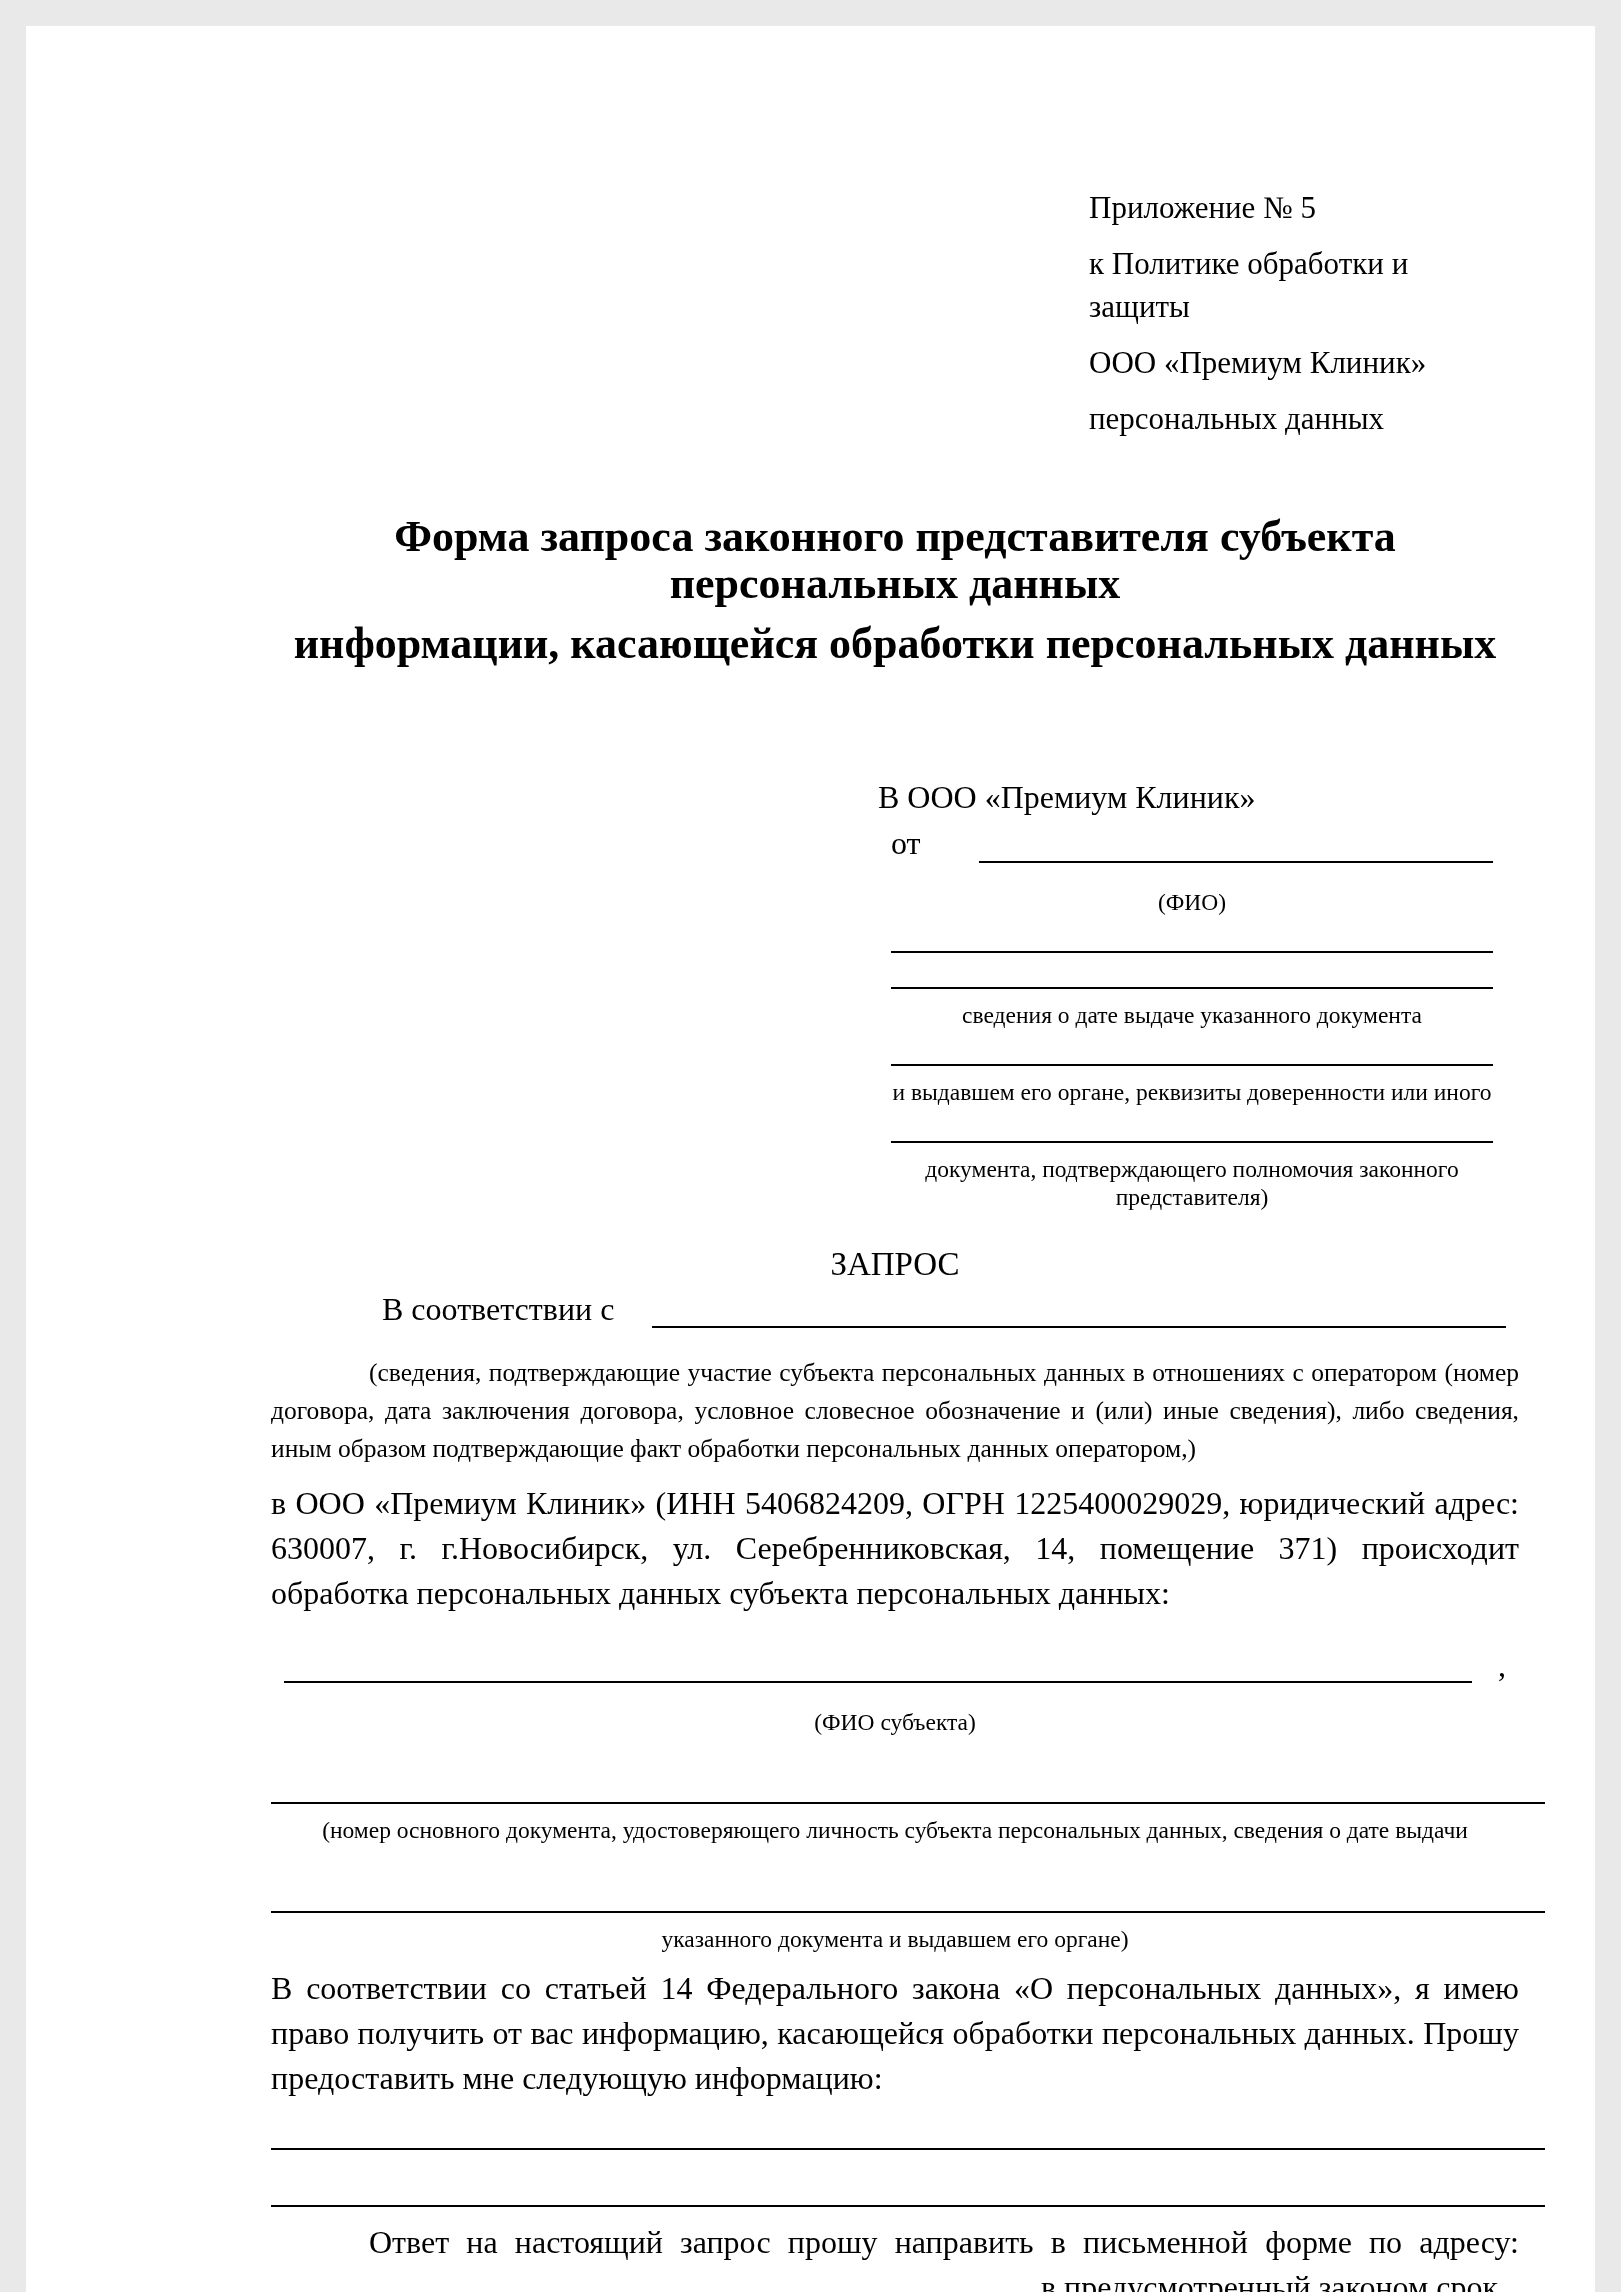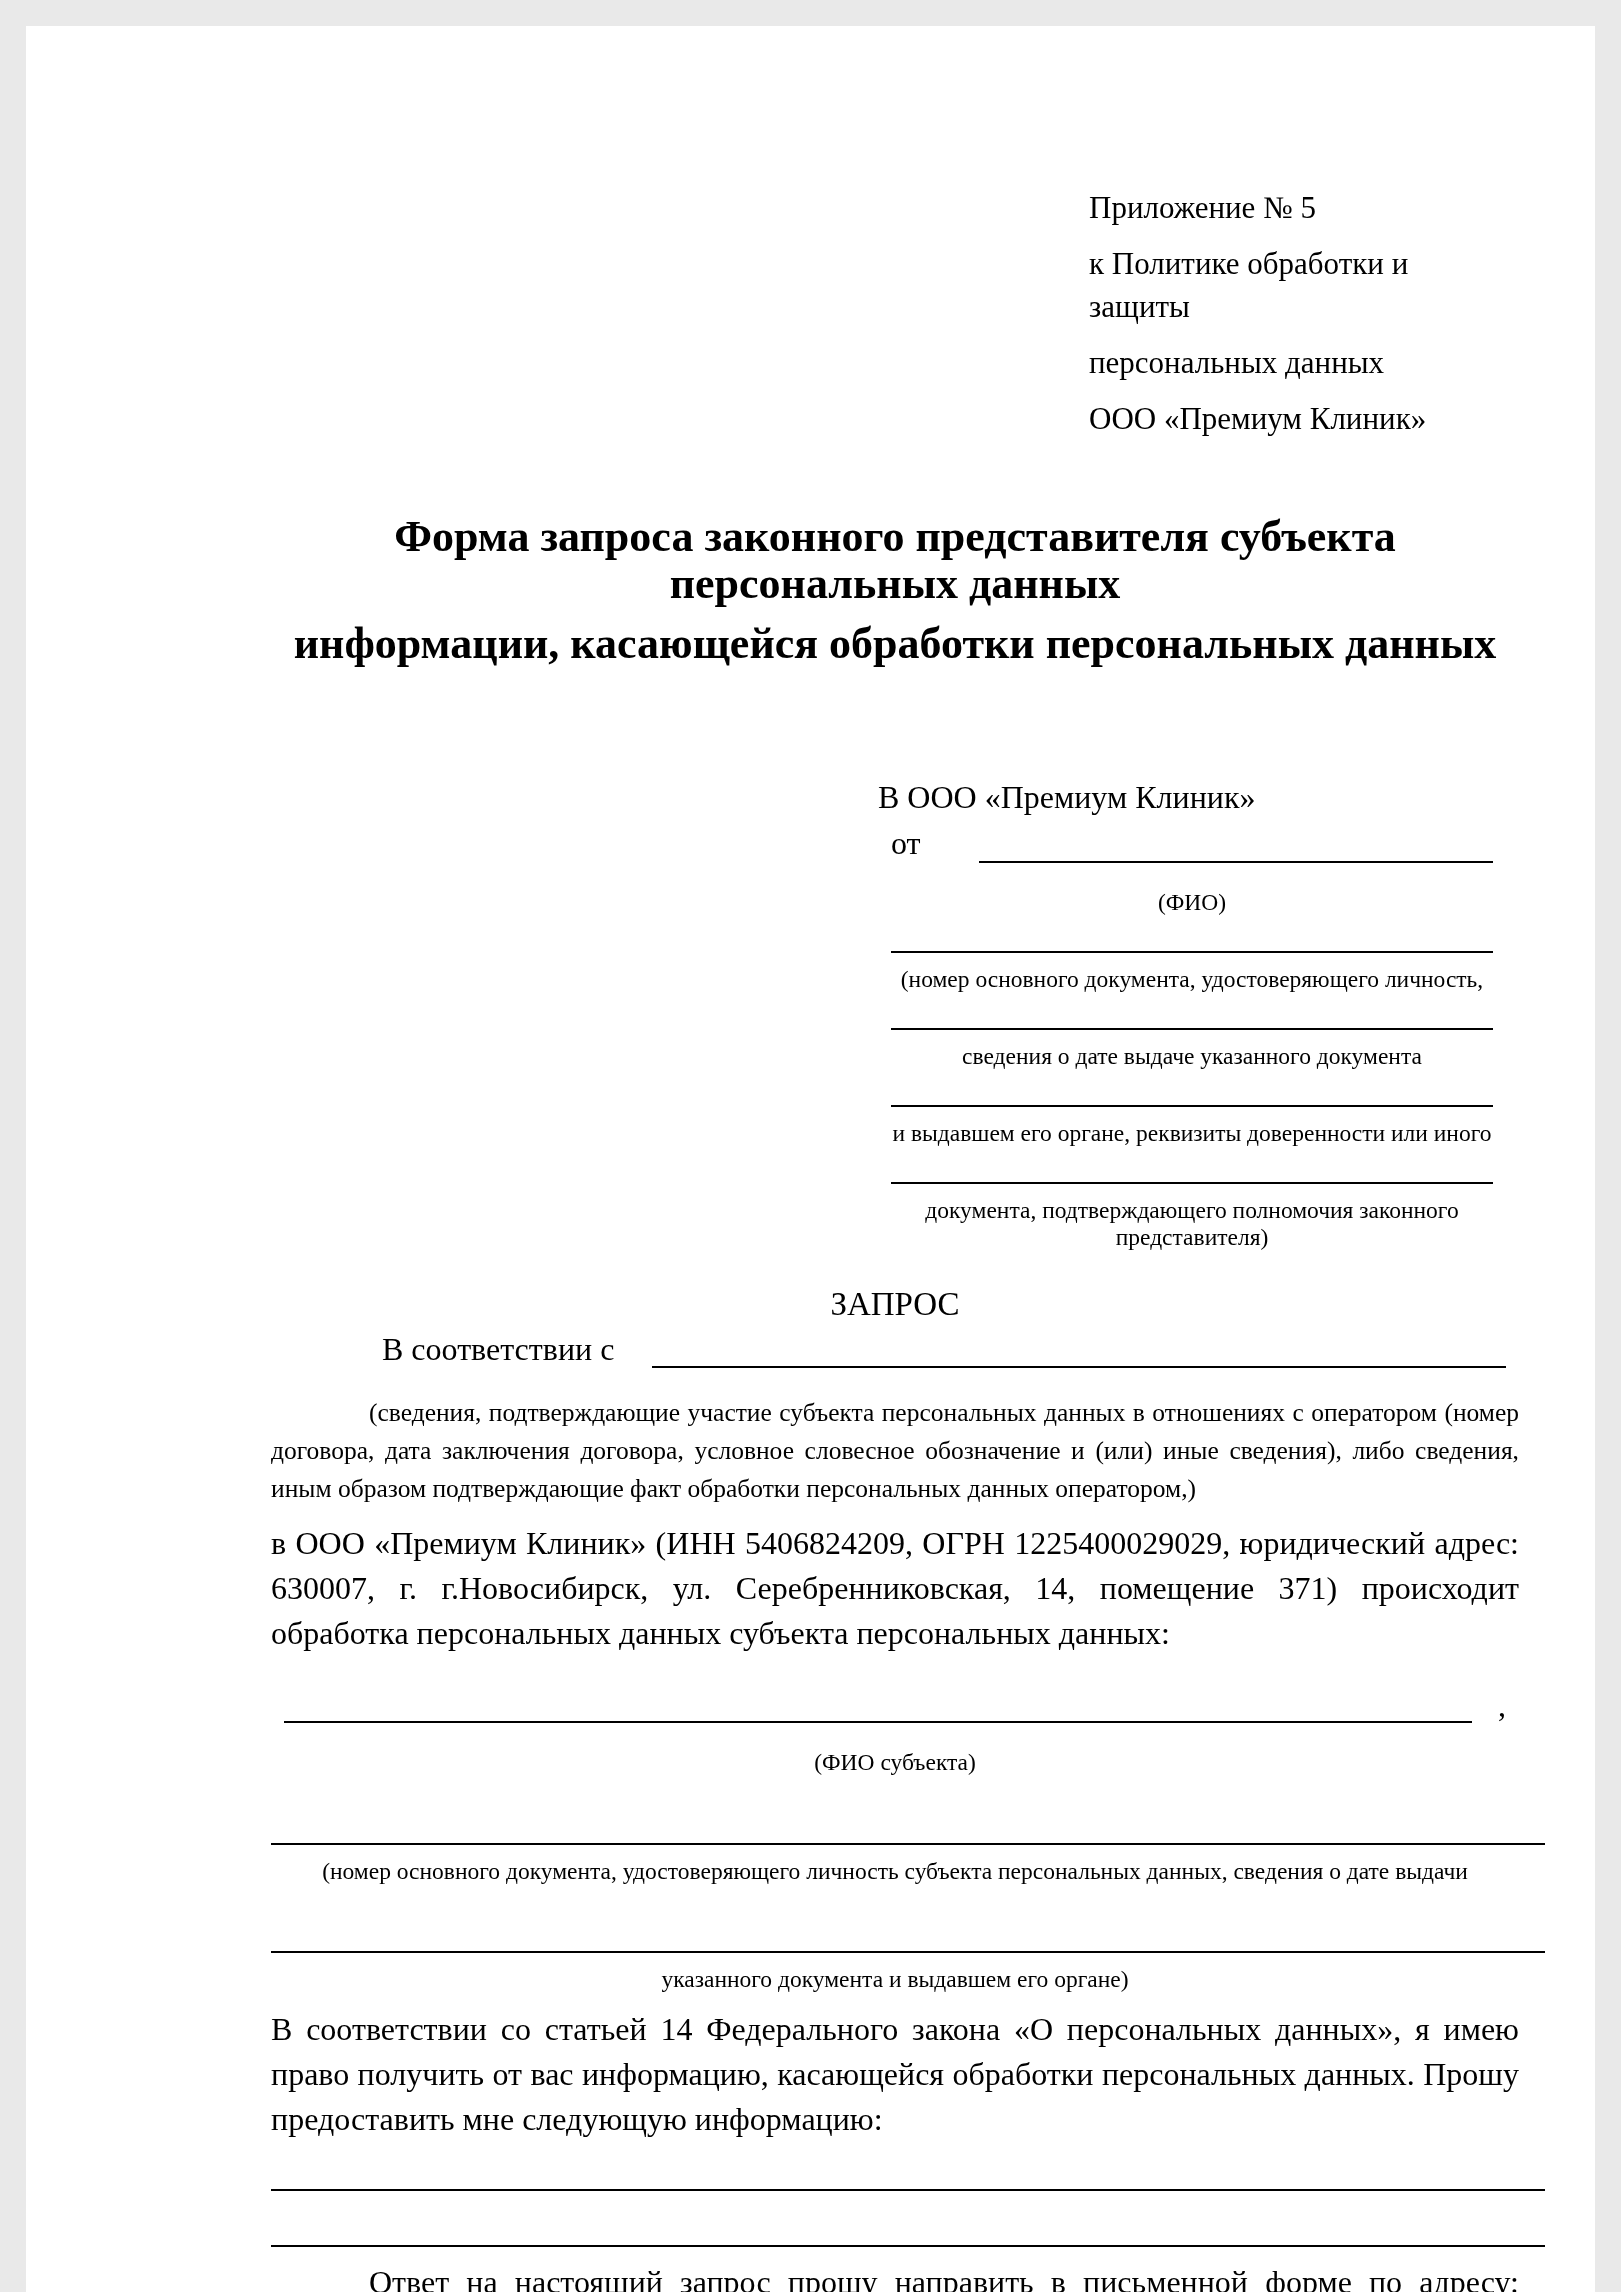--- a/index.html
+++ b/index.html
@@ -97,40 +97,39 @@
   .sign-right .suffix { line-height:39px; }
 </style>
 </head>
 <body>
 
 <div class="page">
 
   <div class="appendix">
     <div>Приложение № 5</div>
     <div>к Политике обработки и защиты</div>
+    <div>ООО «Премиум Клиник»</div>
     <div>персональных данных</div>
-    <div>ООО «Премиум Клиник»</div>
   </div>
 
   <div class="doc-title">
     <div>Форма запроса законного представителя субъекта персональных данных</div>
     <div>информации, касающейся обработки персональных данных</div>
   </div>
 
   <div class="addressee">
     <div class="addr-to">В ООО «Премиум Клиник»</div>
     <div class="row from-row">
       <span class="label">от</span>
       <span class="blank fill"></span>
     </div>
     <div class="cap cap-fio">(ФИО)</div>
 
     <div class="addr-group">
       <div class="blank"></div>
-      <div class="cap">(номер основного документа, удостоверяющего личность,</div>
     </div>
     <div class="addr-group">
       <div class="blank"></div>
       <div class="cap">сведения о дате выдаче указанного документа</div>
     </div>
     <div class="addr-group">
       <div class="blank"></div>
       <div class="cap">и выдавшем его органе, реквизиты доверенности или иного</div>
     </div>
     <div class="addr-group">

